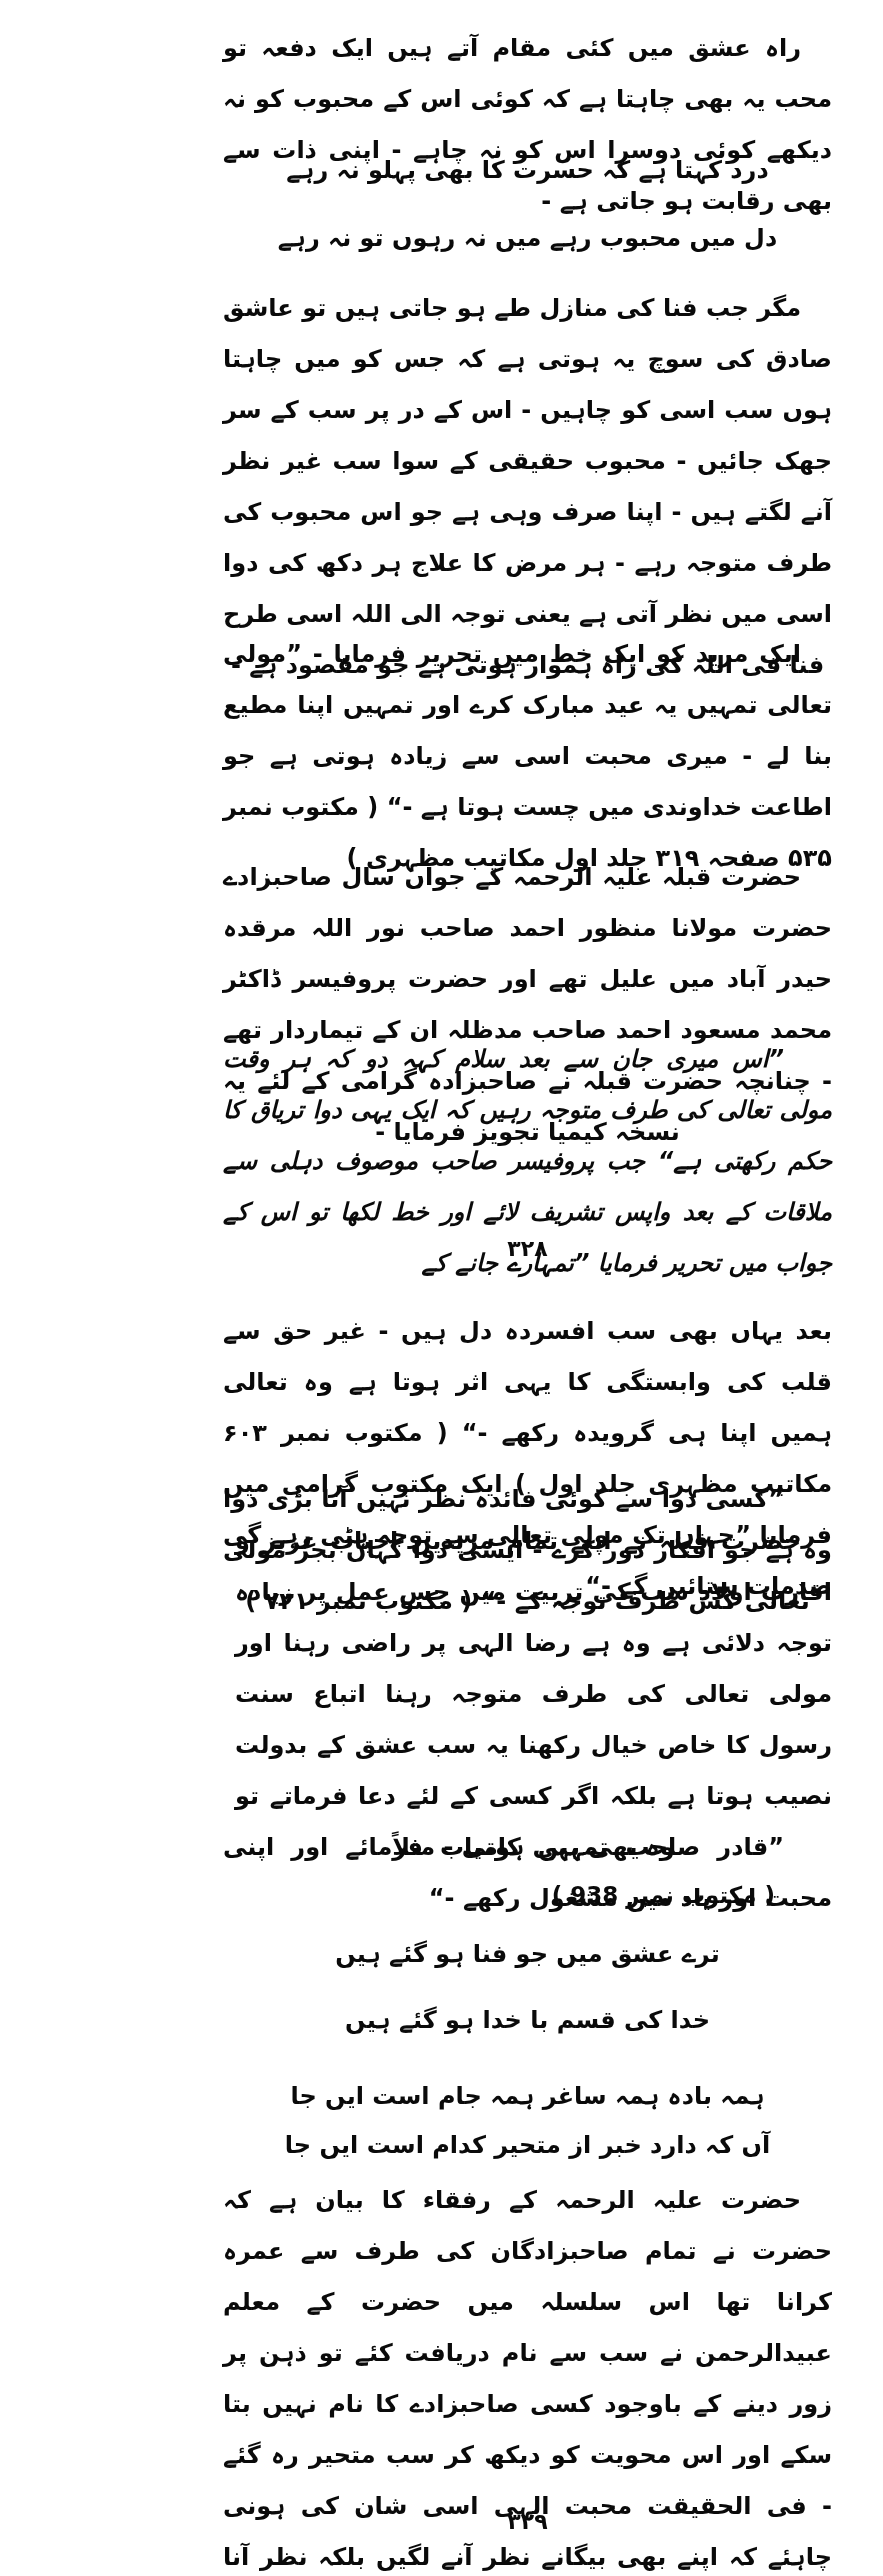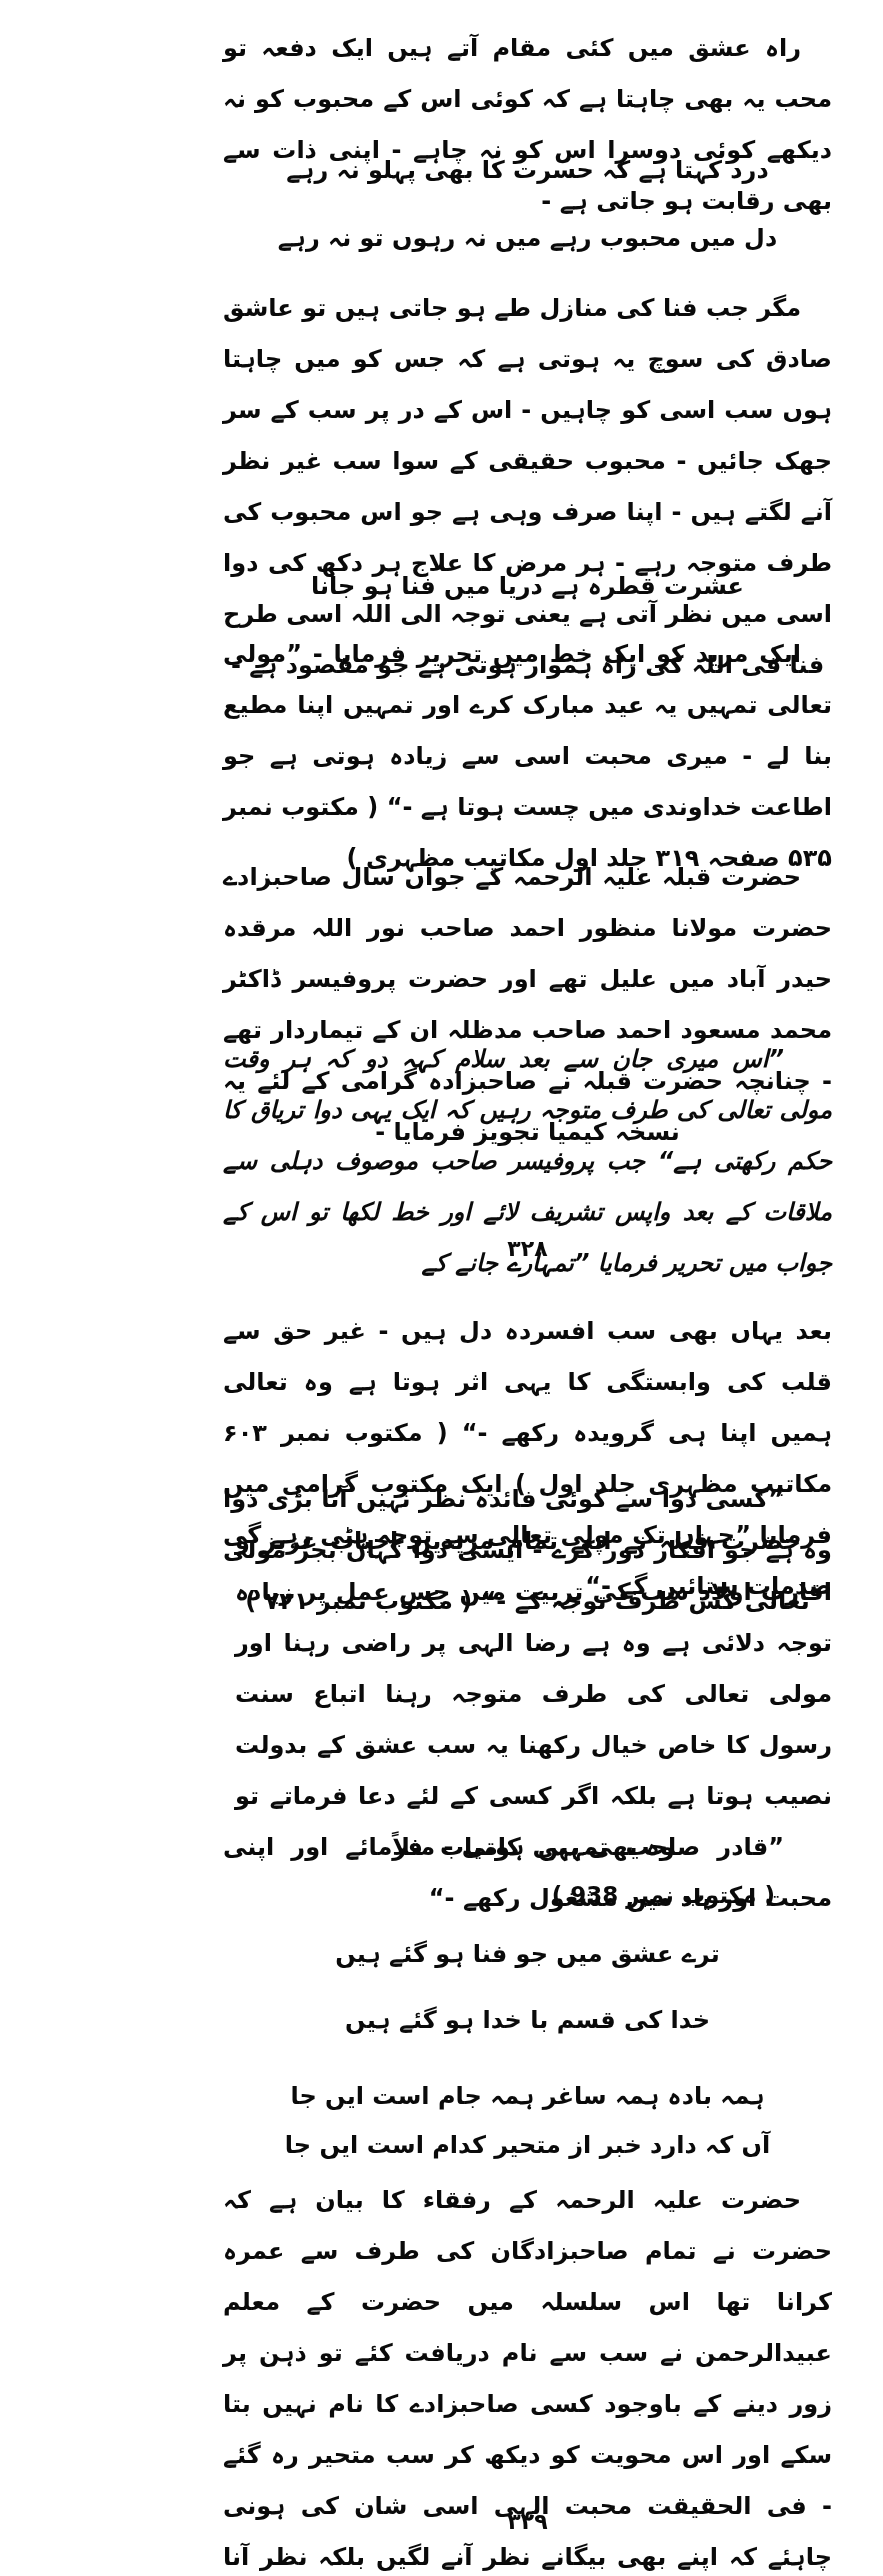--- a/index.html
+++ b/index.html
@@ -53,21 +53,20 @@
 
 <div class="page">
 
   <div class="abs para indent-sm" style="top:23px;">راہ عشق میں کئی مقام آتے ہیں ایک دفعہ تو محب یہ بھی چاہتا ہے کہ کوئی اس کے محبوب کو نہ دیکھے کوئی دوسرا اس کو نہ چاہے - اپنی ذات سے بھی رقابت ہو جاتی ہے -</div>
 
   <div class="abs verse-line" style="top:150px;">درد کہتا ہے کہ حسرت کا بھی پہلو نہ رہے</div>
   <div class="abs verse-line" style="top:218px;">دل میں محبوب رہے میں نہ رہوں تو نہ رہے</div>
 
   <div class="abs para indent-sm last-center" style="top:283px;">مگر جب فنا کی منازل طے ہو جاتی ہیں تو عاشق صادق کی سوچ یہ ہوتی ہے کہ جس کو میں چاہتا ہوں سب اسی کو چاہیں - اس کے در پر سب کے سر جھک جائیں - محبوب حقیقی کے سوا سب غیر نظر آنے لگتے ہیں - اپنا صرف وہی ہے جو اس محبوب کی طرف متوجہ رہے - ہر مرض کا علاج ہر دکھ کی دوا اسی میں نظر آتی ہے یعنی توجہ الی اللہ اسی طرح فنا فی اللہ کی راہ ہموار ہوتی ہے جو مقصود ہے -</div>
 
-  <div class="abs verse-line" style="top:566px;">عشرت قطرہ ہے دریا میں فنا ہو جانا</div>
 
   <div class="abs para indent-sm" style="top:629px;">ایک مرید کو ایک خط میں تحریر فرمایا - ”مولی تعالی تمہیں یہ عید مبارک کرے اور تمہیں اپنا مطیع بنا لے - میری محبت اسی سے زیادہ ہوتی ہے جو اطاعت خداوندی میں چست ہوتا ہے -“ ( مکتوب نمبر ۵۳۵ صفحہ ۳۱۹ جلد اول مکاتیب مظہری )</div>
 
   <div class="abs para indent-sm last-center" style="top:852px;">حضرت قبلہ علیہ الرحمہ کے جواں سال صاحبزادے حضرت مولانا منظور احمد صاحب نور اللہ مرقدہ حیدر آباد میں علیل تھے اور حضرت پروفیسر ڈاکٹر محمد مسعود احمد صاحب مدظلہ ان کے تیماردار تھے - چنانچہ حضرت قبلہ نے صاحبزادہ گرامی کے لئے یہ نسخہ کیمیا تجویز فرمایا -</div>
 
   <div class="abs para indent-lg" style="top:1034px;font-style:italic;">”اس میری جان سے بعد سلام کہہ دو کہ ہر وقت مولی تعالی کی طرف متوجہ رہیں کہ ایک یہی دوا تریاق کا حکم رکھتی ہے“ جب پروفیسر صاحب موصوف دہلی سے ملاقات کے بعد واپس تشریف لائے اور خط لکھا تو اس کے جواب میں تحریر فرمایا ”تمہارے جانے کے</div>
 
   <div class="abs page-number" style="top:1233px;">۳۲۸</div>
 
   <div class="abs para" style="top:1306px;">بعد یہاں بھی سب افسردہ دل ہیں - غیر حق سے قلب کی وابستگی کا یہی اثر ہوتا ہے وہ تعالی ہمیں اپنا ہی گرویدہ رکھے -“ ( مکتوب نمبر ۶۰۳ مکاتیب مظہری جلد اول ) ایک مکتوب گرامی میں فرمایا ”جہاں تک مولی تعالی سے توجہ ہٹی رہے گی صدمات ستائیں گے -“</div>

